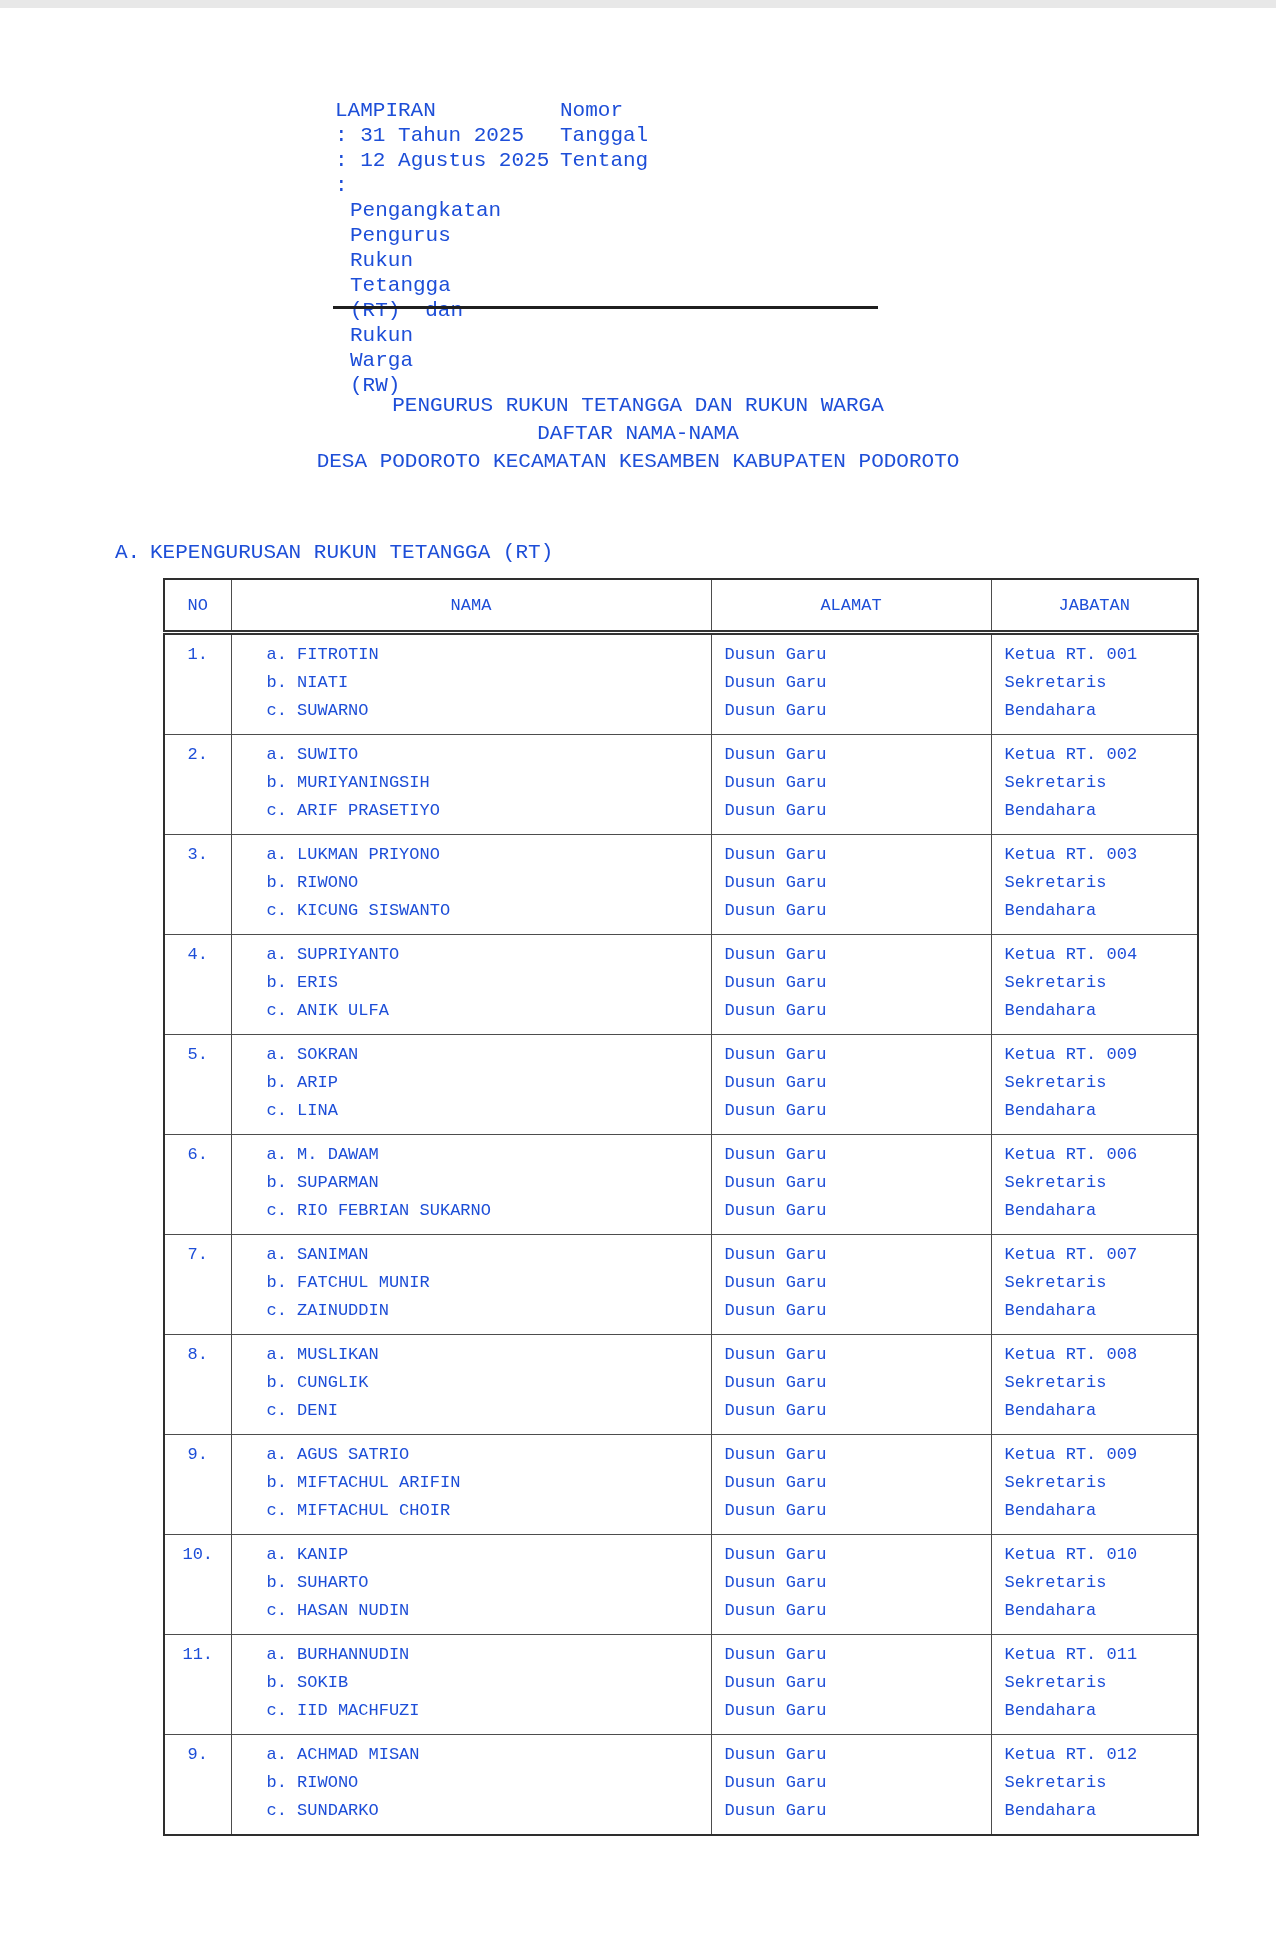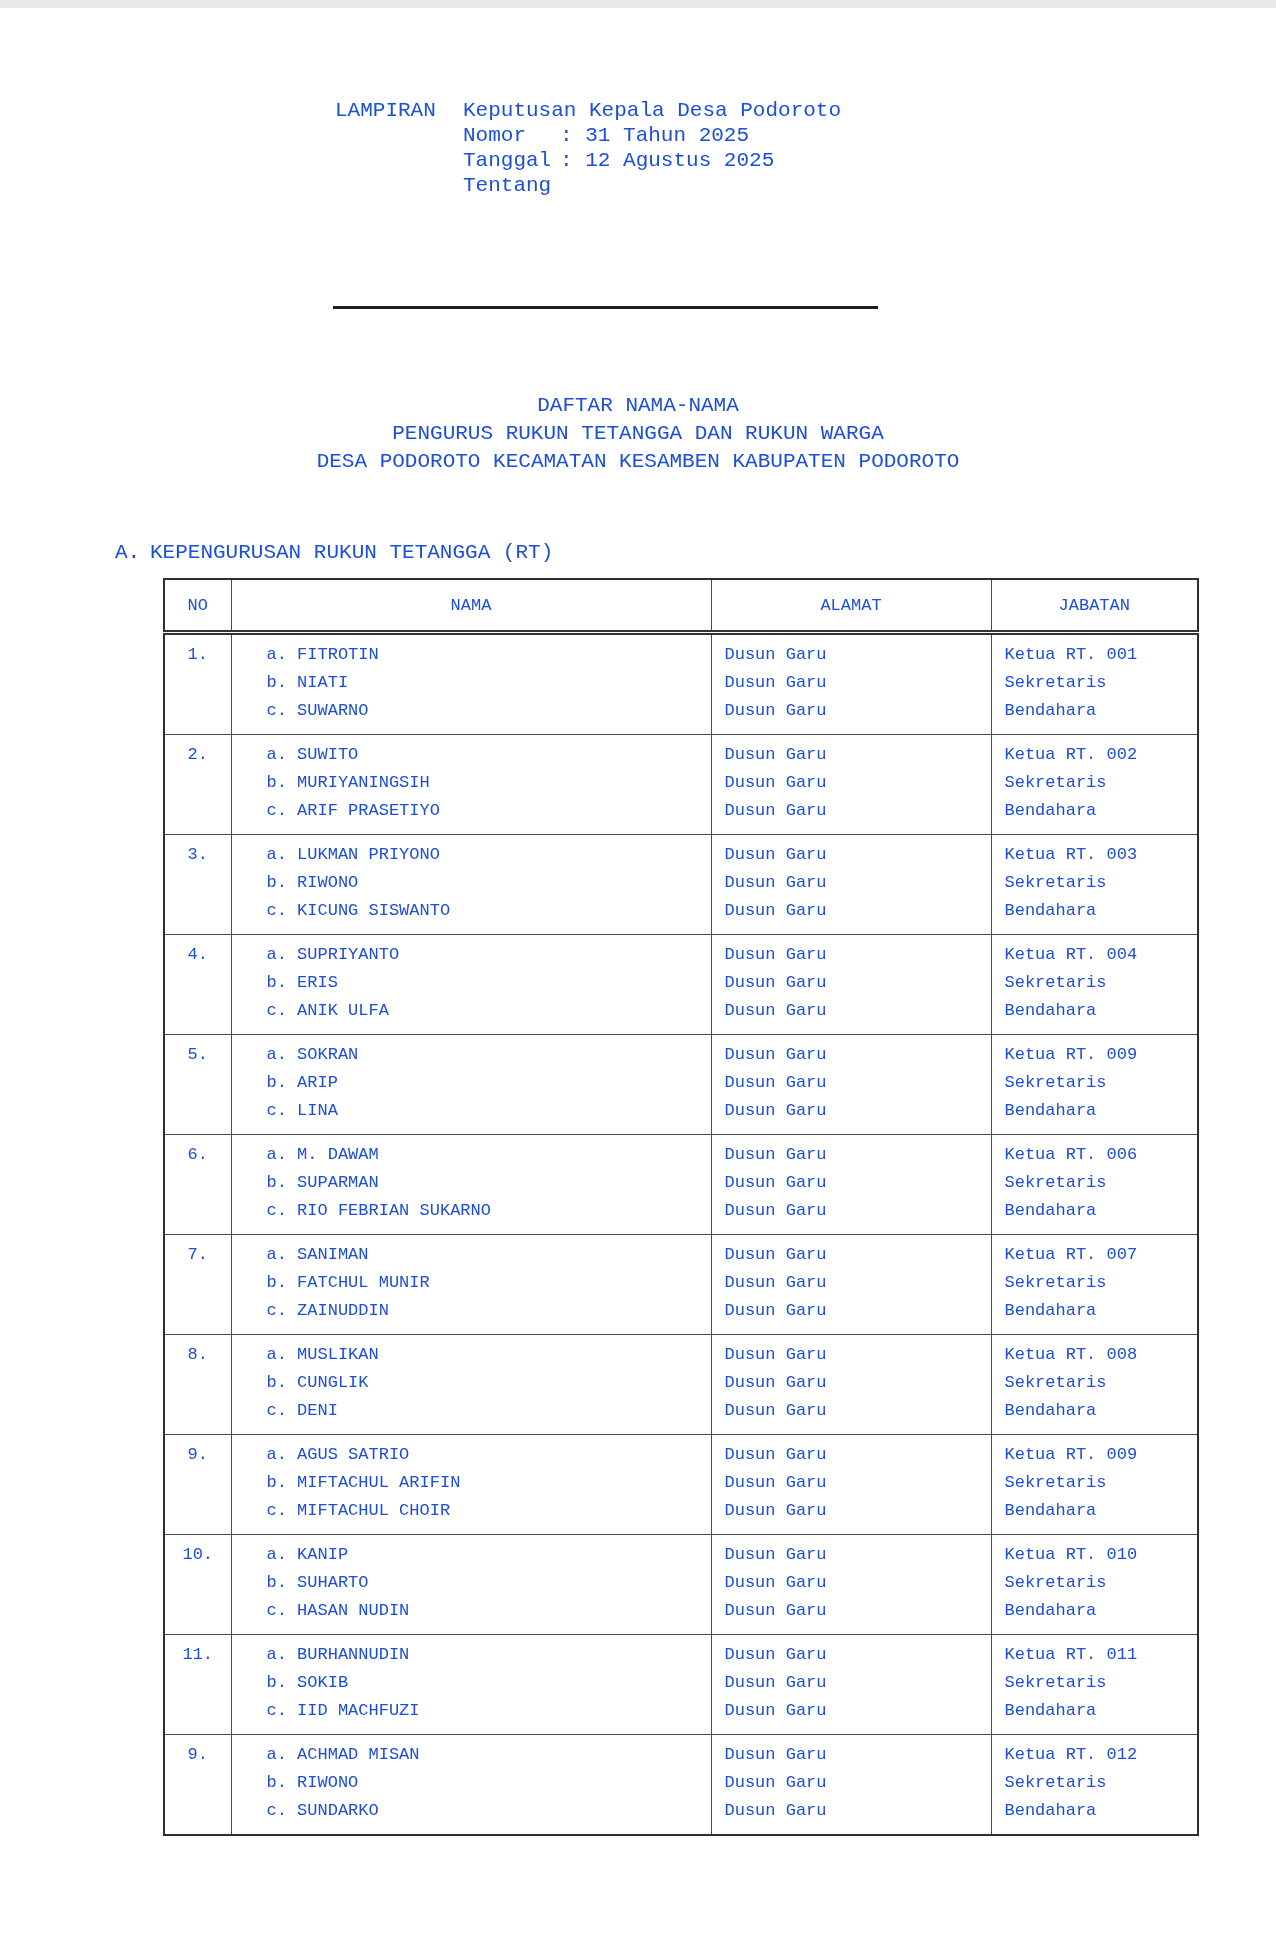--- a/index.html
+++ b/index.html
@@ -94,39 +94,39 @@
   .col-alamat { width: 280px; }
   .col-jabatan { width: 207px; }
 </style>
 </head>
 <body>
 
 <div class="page">
 
   <div class="lampiran-block">
     <div class="cell">LAMPIRAN</div>
-    <div class="cell lampiran-title">Keputusan Kepala Desa Podoroto</div>
 
     <div class="cell"></div>
     <div class="cell">Nomor</div>
     <div class="cell field-value"><span>:</span> <span>31 Tahun 2025</span></div>
 
     <div class="cell"></div>
     <div class="cell">Tanggal</div>
     <div class="cell field-value"><span>:</span> <span>12 Agustus 2025</span></div>
 
     <div class="cell"></div>
     <div class="cell">Tentang</div>
+    <div class="cell field-value justified"><span>:</span> <span>Pengangkatan Pengurus Rukun Tetangga (RT) dan Rukun Warga (RW)</span></div>
   </div>
 
   <div class="header-rule"></div>
 
   <div class="title-block">
+    <div>PENGURUS RUKUN TETANGGA DAN RUKUN WARGA</div>
     <div>DAFTAR NAMA-NAMA</div>
-    <div>PENGURUS RUKUN TETANGGA DAN RUKUN WARGA</div>
     <div>DESA PODOROTO KECAMATAN KESAMBEN KABUPATEN PODOROTO</div>
   </div>
 
   <div class="section-heading">
     <span class="section-index">A.</span>
     <span>KEPENGURUSAN RUKUN TETANGGA (RT)</span>
   </div>
 
   <table class="rt-table">
     <colgroup>

